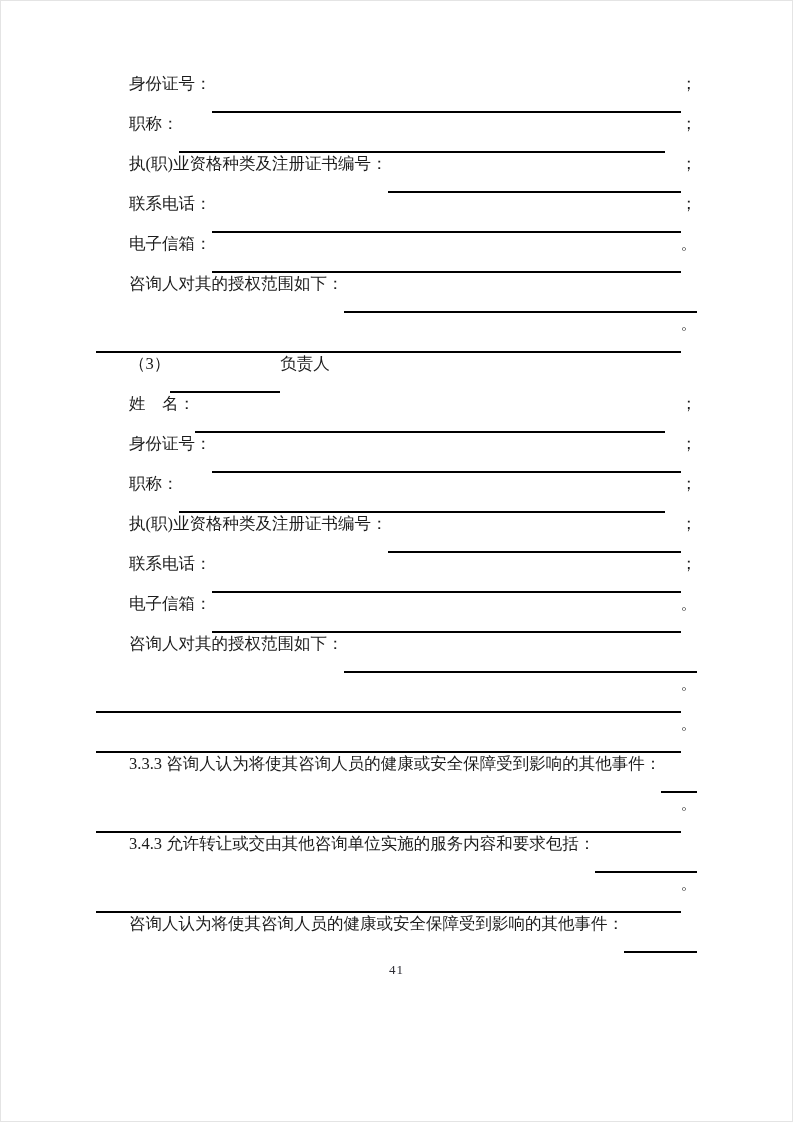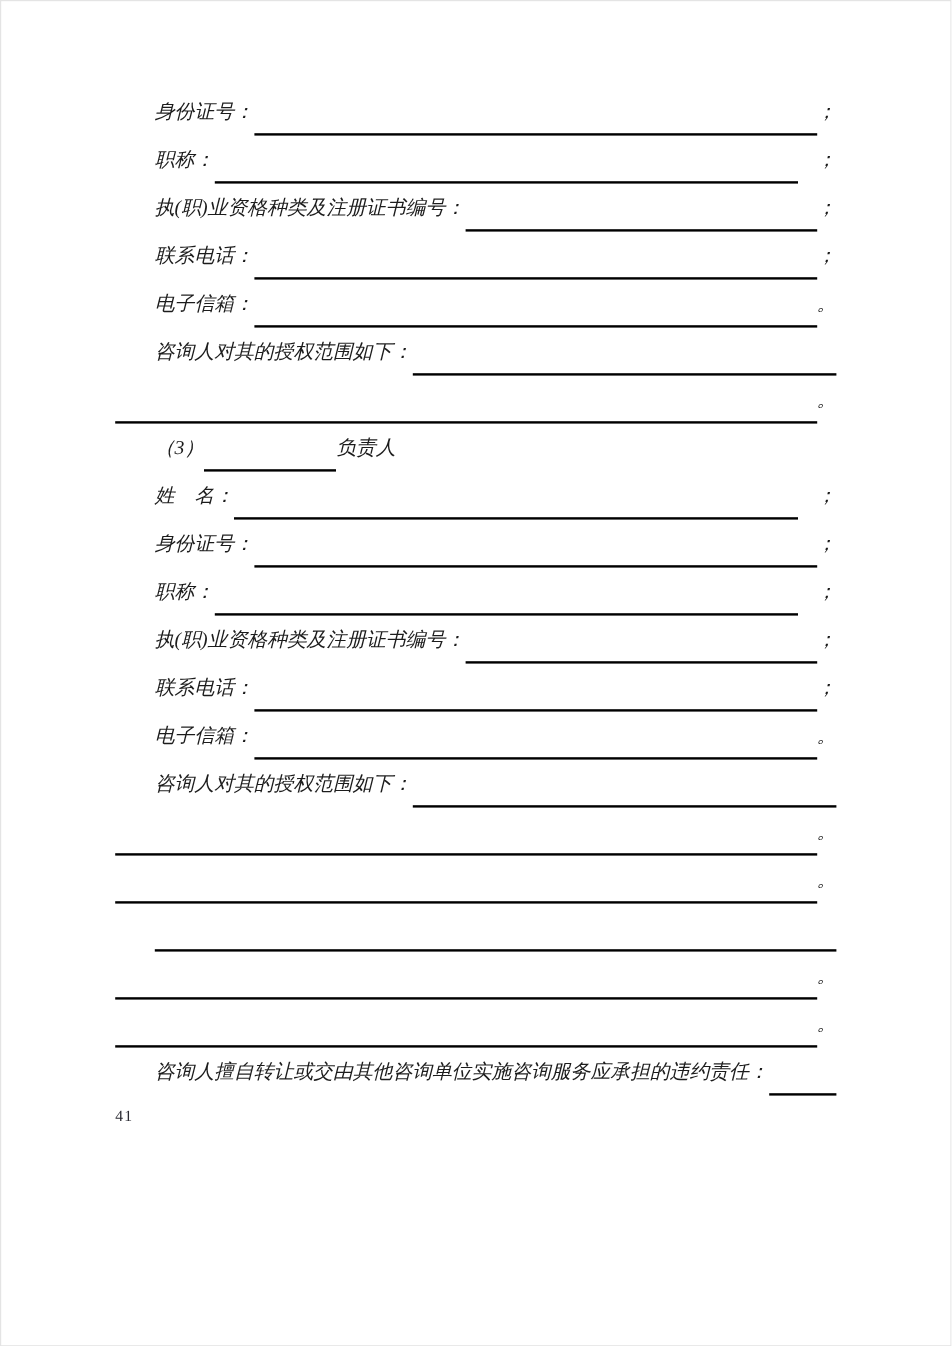--- a/index.html
+++ b/index.html
@@ -12,41 +12,40 @@
     background: #ffffff;
     border: 1px solid #e4e4e4;
     padding: 72px 95px 0 95px;
     font-family: "Liberation Serif", "DejaVu Serif", serif;
     font-size: 16.5px;
     color: #1c1c1c;
     overflow: hidden;
   }
   .row {
     display: flex;
-    align-items: center;
+    align-items: flex-start;
     height: 40px;
     white-space: nowrap;
-    font-style: italic;
   }
   .row.indent { padding-left: 33px; }
   .label { flex: 0 0 auto; }
   .blank {
     flex: 1 1 auto;
     height: 3px;
     border-bottom: 2px solid #000000;
     align-self: flex-end;
     min-width: 10px;
   }
   .row.short .blank { margin-right: 16px; }
   .blank.fixed { flex: 0 0 110px; }
   .punct { flex: 0 0 auto; }
   .suffix { flex: 0 0 auto; }
   .heading { font-weight: 700; }
   .footer {
-    text-align: left;
+    text-align: center;
     padding-top: 9px;
     font-size: 13px;
     color: #2b2b33;
     letter-spacing: 1px;
   }
 </style>
 </head>
 <body>
 
 <div class="page">
@@ -143,37 +142,42 @@
     <span class="punct">。</span>
   </div>
 
 
   <div class="row">
     <span class="blank"></span>
     <span class="punct">。</span>
   </div>
 
   <div class="row indent">
+    <span class="label">3.3.3 咨询人认为将使其咨询人员的健康或安全保障受到影响的其他事件：</span>
     <span class="blank"></span>
   </div>
 
   <div class="row">
     <span class="blank"></span>
     <span class="punct">。</span>
   </div>
 
 
+  <div class="row indent">
+    <span class="label">3.4.3 允许转让或交由其他咨询单位实施的服务内容和要求包括：</span>
+    <span class="blank"></span>
+  </div>
 
   <div class="row">
     <span class="blank"></span>
     <span class="punct">。</span>
   </div>
 
   <div class="row indent">
-    <span class="label">咨询人擅自转让或交由其他咨询单位实施咨询服务应承担的违约责任：</span>
+    <span class="label">咨询人认为将使其咨询人员的健康或安全保障受到影响的其他事件：</span>
     <span class="blank"></span>
   </div>
 
   <div class="footer">
     <span>41</span>
   </div>
 
 </div>
 
 </body></html>

